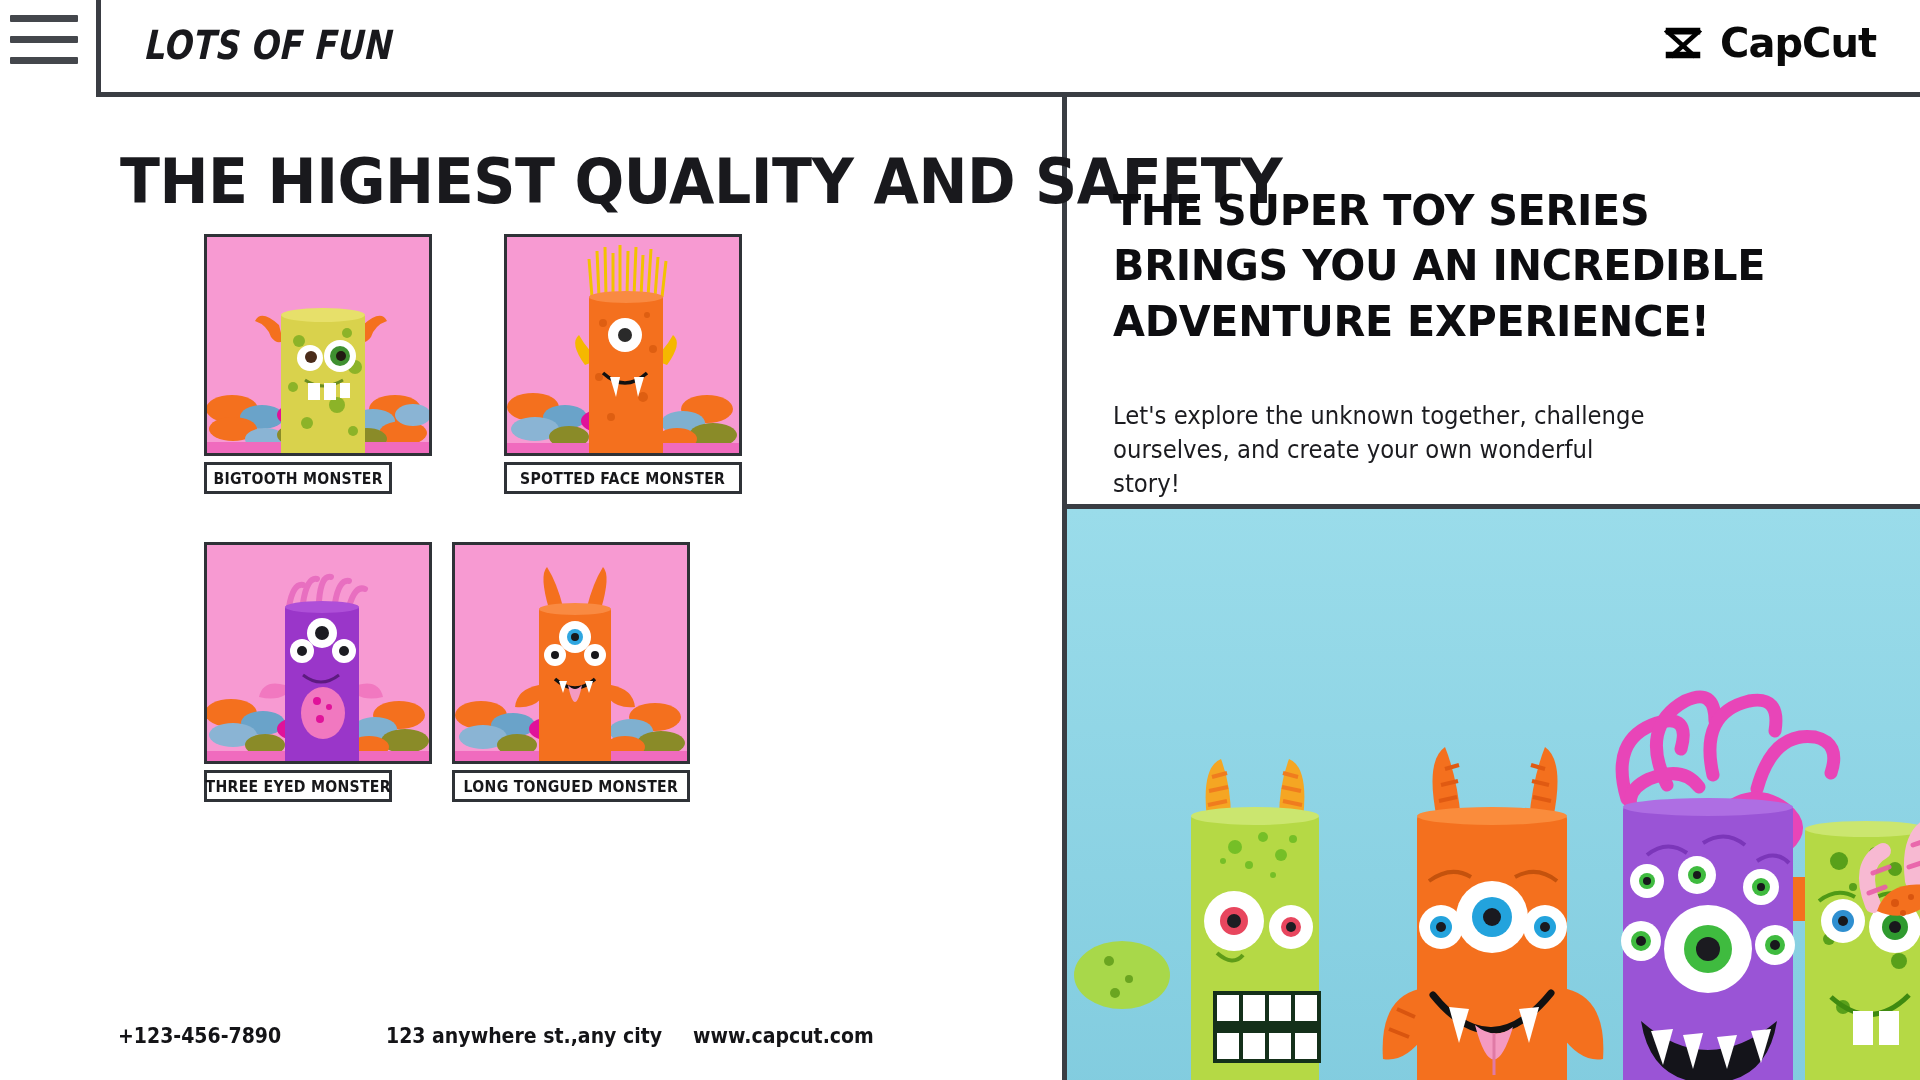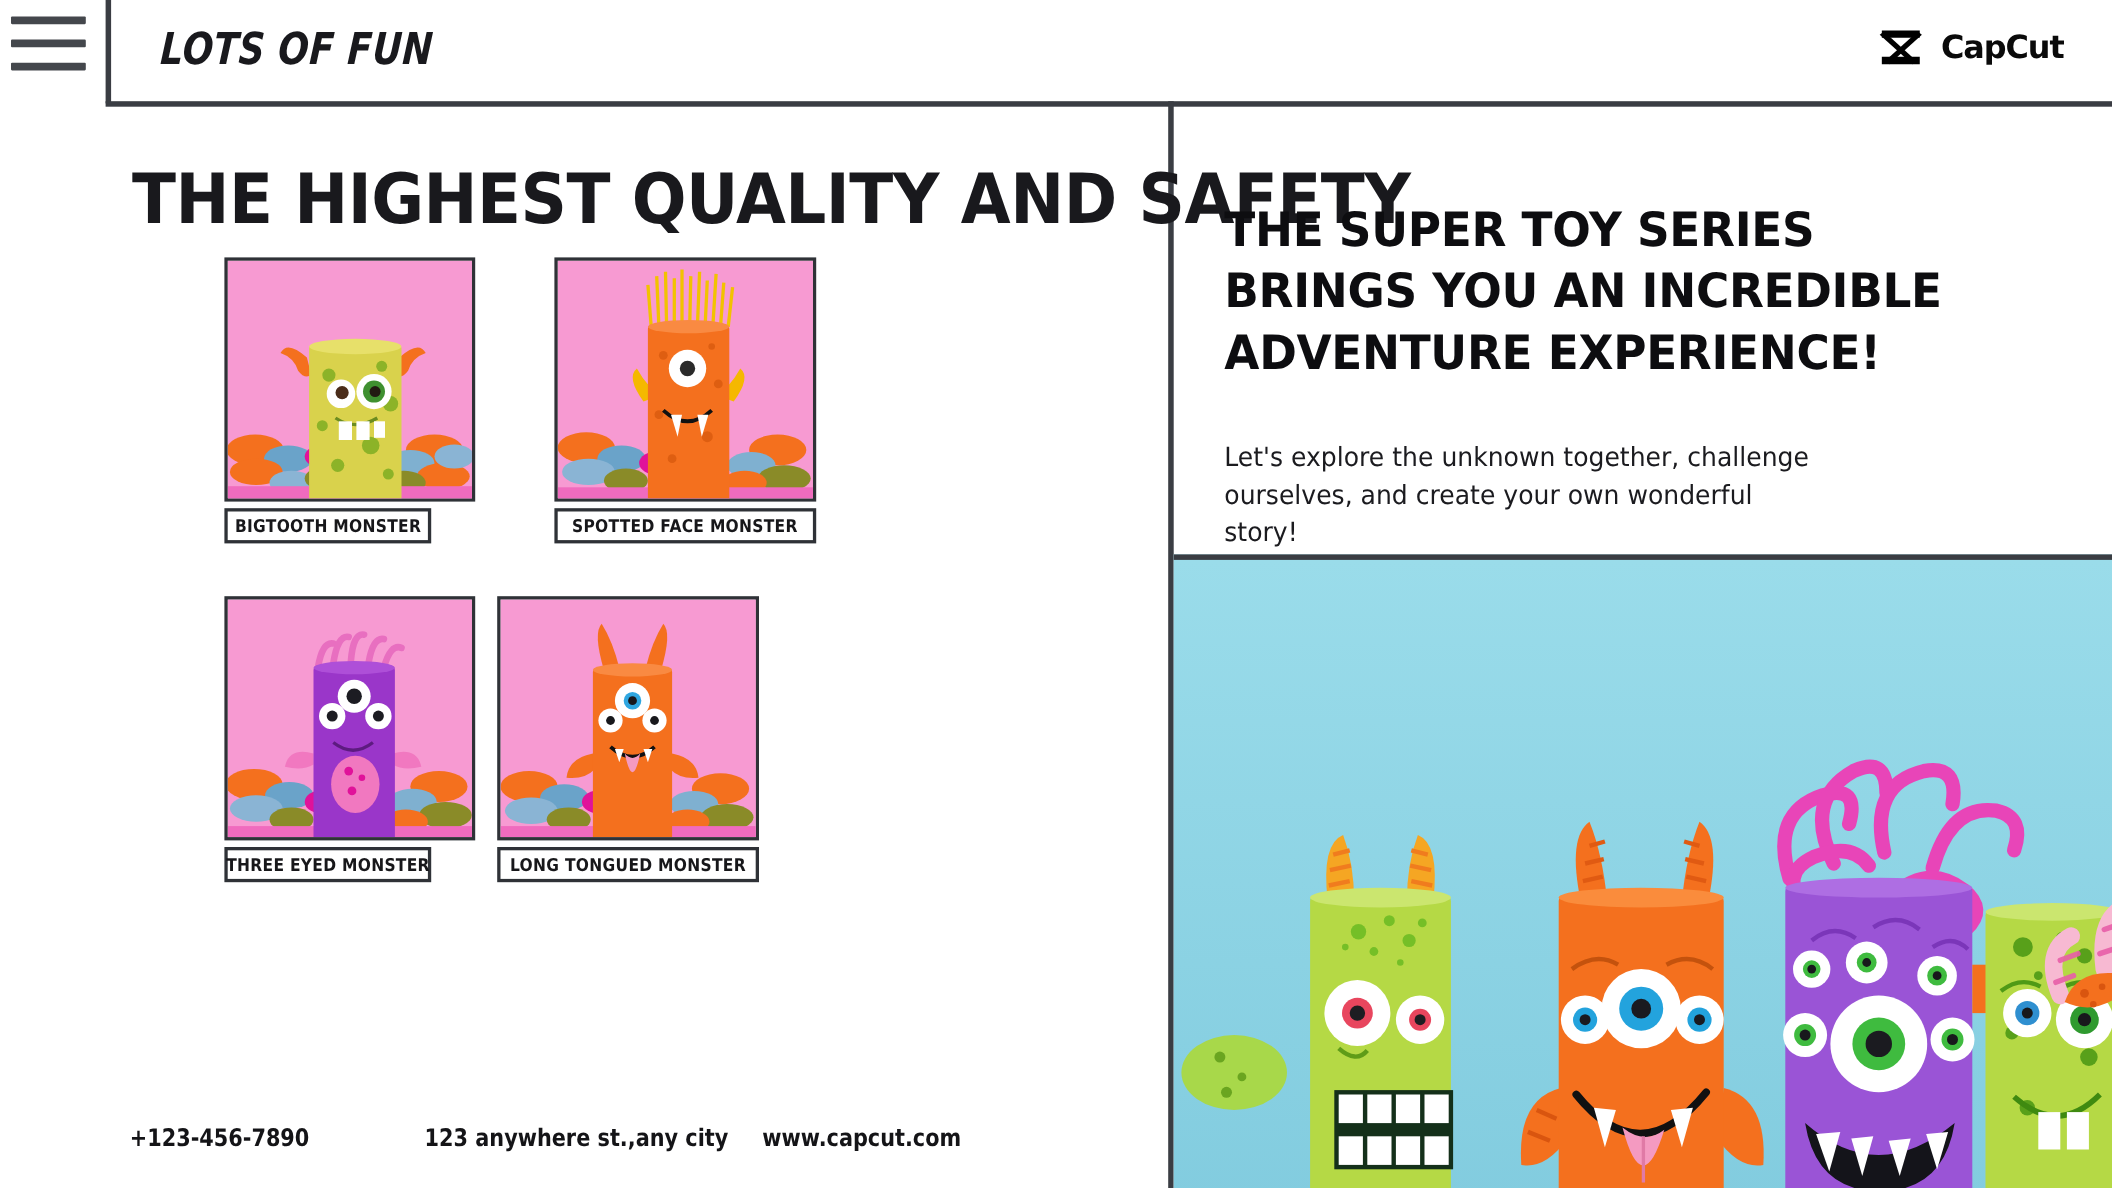--- a/index.html
+++ b/index.html
@@ -12,21 +12,21 @@
   .header { position:absolute; left:0; top:0; width:1920px; height:94px; display:flex; align-items:center; }
   .hamburger { position:absolute; left:10px; top:12px; width:68px; height:55px; display:flex; flex-direction:column; justify-content:space-between; padding:3px 0; cursor:pointer; }
   .hamburger span { display:block; width:68px; height:7px; background:#44474c; border-radius:1px; }
   .hdr-divider-v { position:absolute; left:96px; top:0; width:5px; height:94px; background:#3a3d43; }
   .brandline { position:absolute; left:146px; top:22px; font-family:"DejaVu Sans", sans-serif;
      font-weight:700; font-size:40px; letter-spacing:0.5px; font-style:italic;
      transform:scaleX(0.82) skewX(-4deg); transform-origin:left center; color:#19191d; white-space:nowrap; }
   .hdr-divider-h { position:absolute; left:96px; top:92px; width:1824px; height:5px; background:#3a3d43; }
   .capcut { position:absolute; right:44px; top:20px; display:flex; align-items:center; gap:14px; }
   .capcut-mark { width:46px; height:46px; }
-  .capcut-text { font-family:"DejaVu Sans", sans-serif; font-weight:700; font-size:29px; letter-spacing:-1px; color:#0a0a0a; }
+  .capcut-text { font-family:"DejaVu Sans", sans-serif; font-weight:700; font-size:40px; letter-spacing:-1px; color:#0a0a0a; }
 
   
   .col-divider { position:absolute; left:1062px; top:92px; width:5px; height:988px; background:#3a3d43; }
 
   
   .left { position:absolute; left:96px; top:109px; width:966px; height:983px; }
   .left-title { position:absolute; left:24px; top:36px; font-family:"DejaVu Sans", sans-serif;
      font-weight:700; font-size:63px; letter-spacing:-0.5px; color:#19191d;
      transform:scaleX(0.93); transform-origin:left center; white-space:nowrap; }
 

